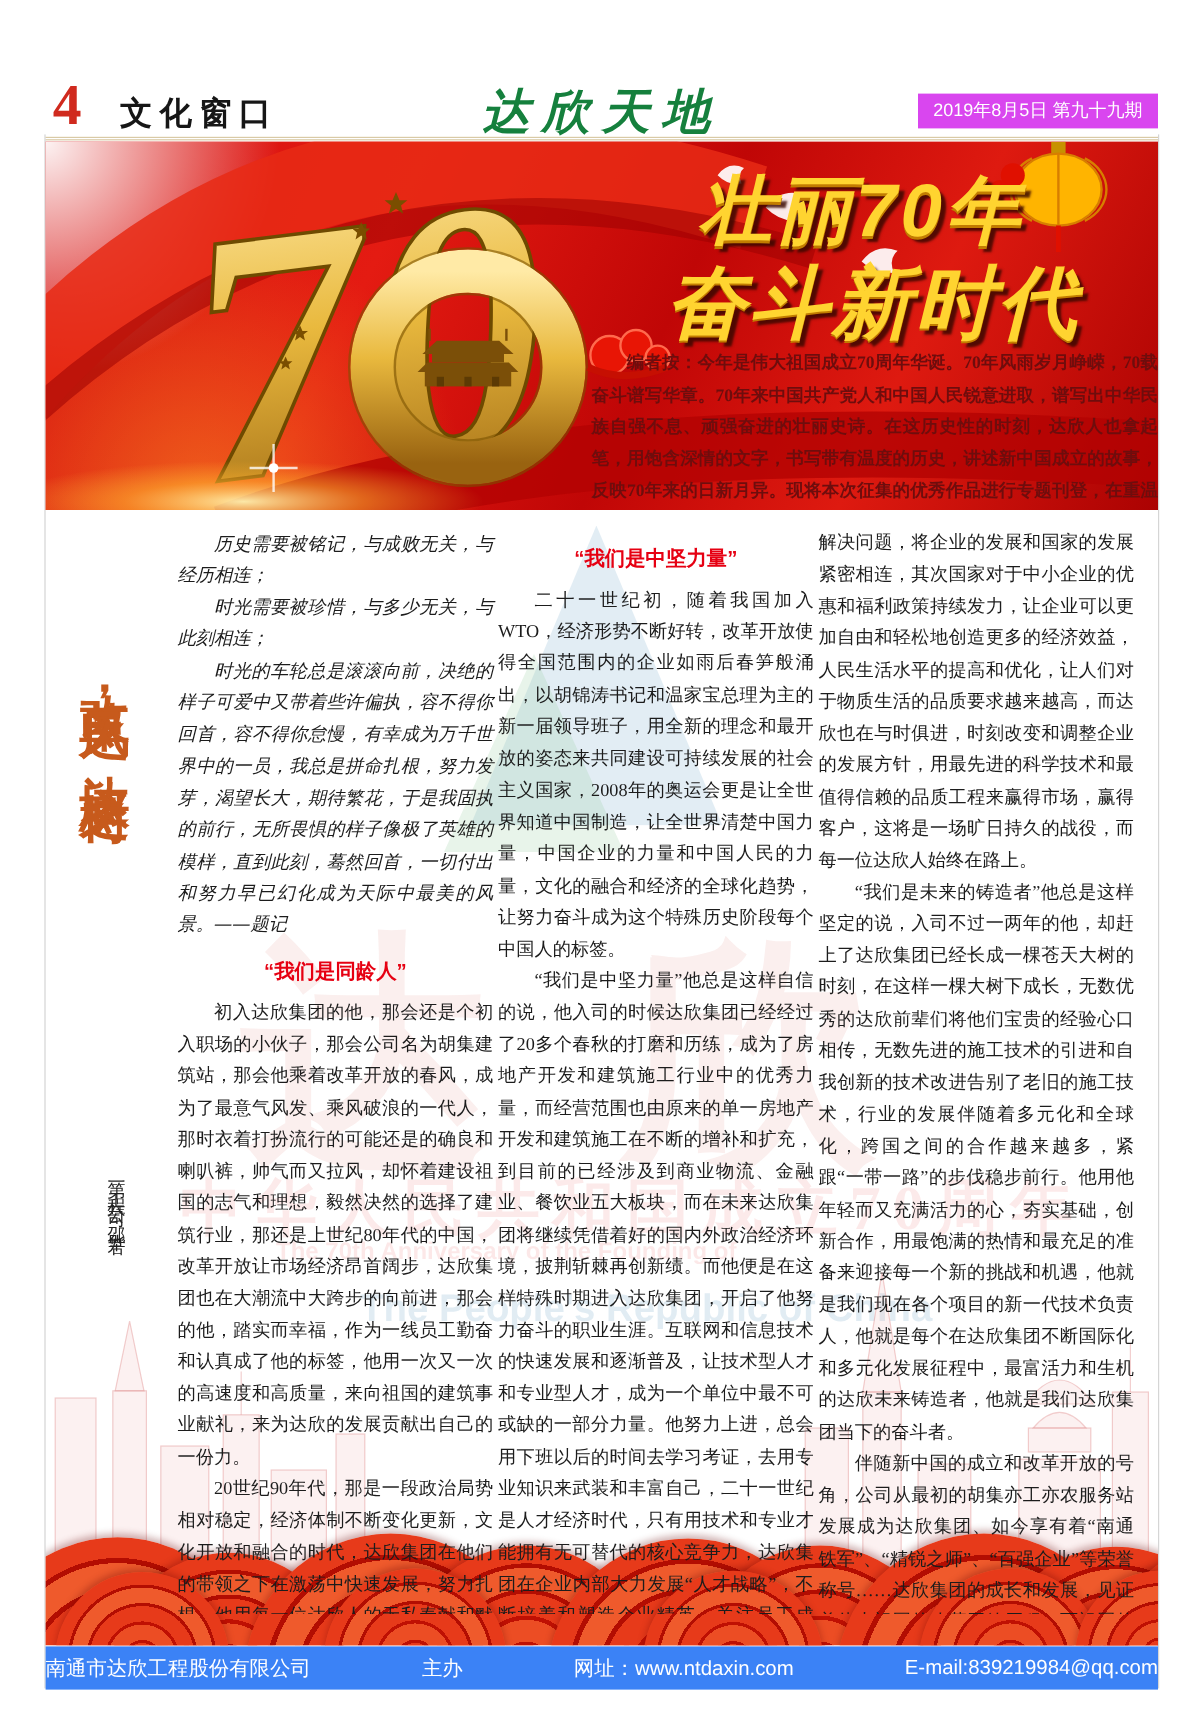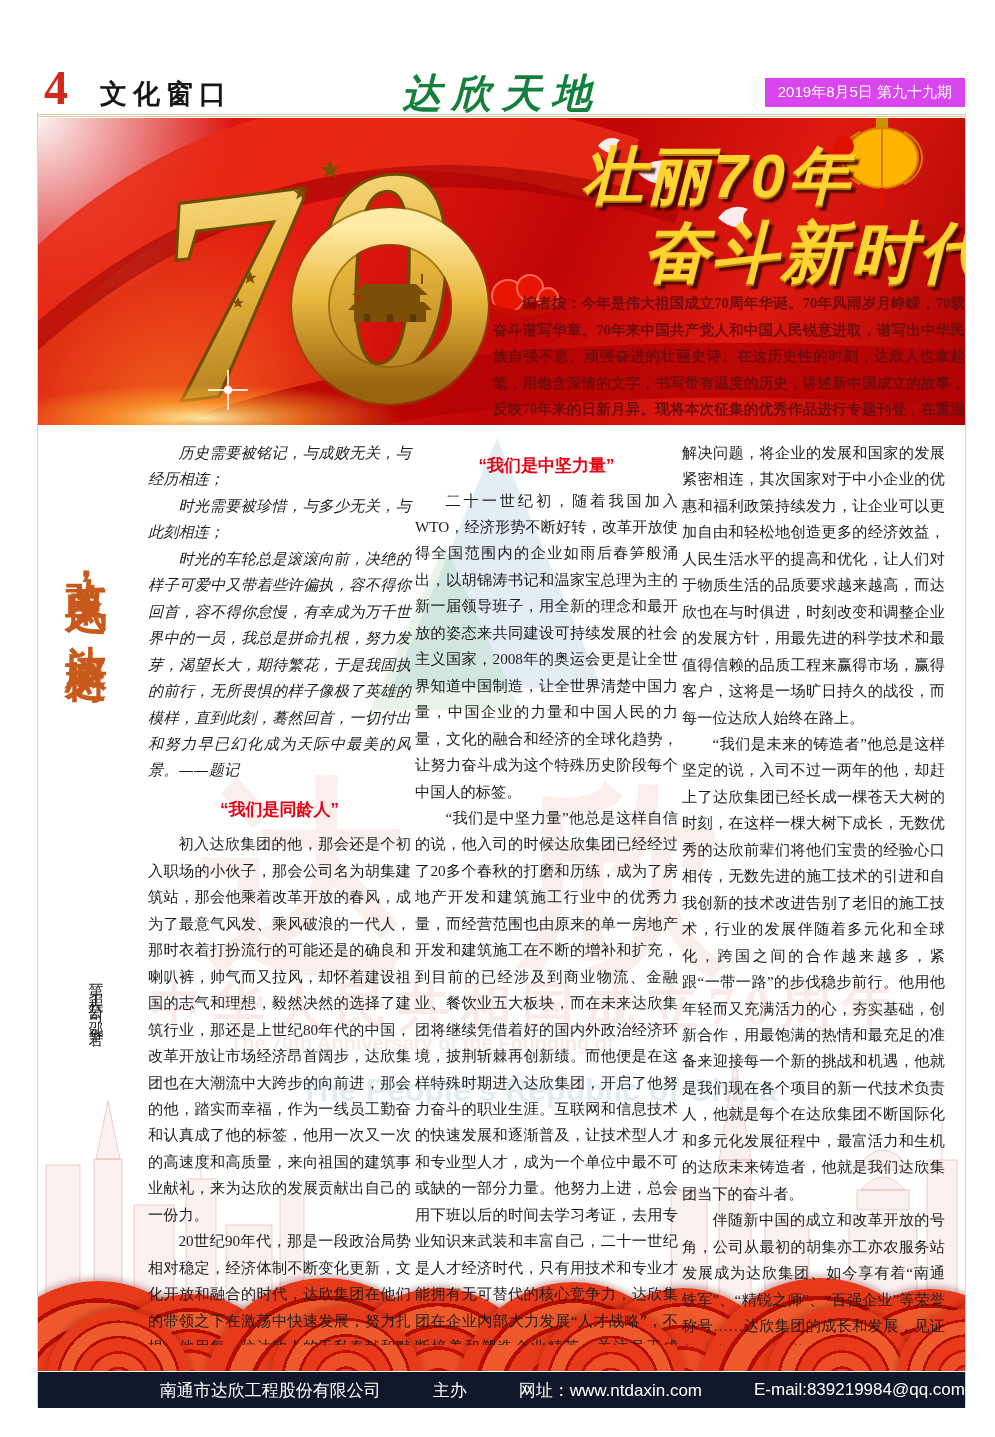--- a/index.html
+++ b/index.html
@@ -21,21 +21,21 @@
   .banner{position:absolute;left:38px;top:118px;width:927px;height:307px;overflow:hidden;
     background:
       radial-gradient(circle at 0% 0%, rgba(255,255,255,.95) 0%, rgba(255,255,255,0) 20%),
       radial-gradient(circle at 14% 96%, rgba(255,176,40,.45) 0%, rgba(255,176,40,0) 26%),
       linear-gradient(115deg,#d40f0f 0%,#e41b12 30%,#c00606 55%,#de1a10 75%,#ab0202 100%);}
   .banner-art{position:absolute;left:0;top:0;width:927px;height:307px;}
   .btitle{position:absolute;font-family:"Liberation Sans",sans-serif;font-weight:bold;
           font-style:italic;color:#ffd430;letter-spacing:3px;text-align:center;
           text-shadow:0 2px 0 #c27c00, 4px 5px 2px rgba(58,8,0,.85);white-space:nowrap;}
   .btitle1{top:16px;left:430px;width:500px;font-size:62px;}
-  .btitle2{top:90px;left:430px;width:520px;font-size:66px;text-align:right;}
+  .btitle2{top:90px;left:430px;width:520px;font-size:66px;}
   .ednote{position:absolute;left:455px;top:172px;width:472px;font-size:14.6px;
           line-height:1.82;color:#6e0d0d;font-weight:bold;text-align:justify;text-indent:2em;}
   
   .wm{position:absolute;z-index:0;white-space:nowrap;font-weight:bold;pointer-events:none;}
   .wm-cn{top:972px;left:150px;font-size:52px;letter-spacing:10px;color:rgba(228,62,62,.11);}
   .wm-en1{top:1032px;left:230px;font-size:20px;color:rgba(228,62,62,.12);
           font-family:"Liberation Sans",sans-serif;}
   .wm-en2{top:1072px;left:300px;font-size:32px;color:rgba(120,170,200,.22);
           font-family:"Liberation Sans",sans-serif;}
   .wm-logo{top:740px;left:200px;font-size:210px;letter-spacing:110px;color:rgba(200,25,20,.07);}
@@ -69,22 +69,22 @@
     background:radial-gradient(circle,
       #e73a1a 0 13%, #bf1003 13% 15.5%,
       #ec4d24 15.5% 28%, #bf1003 28% 30.5%,
       #e73a1a 30.5% 43%, #b30d02 43% 45.5%,
       #ef5a2c 45.5% 58%, #b30d02 58% 60.5%,
       #e73a1a 60.5% 73%, #a80a01 73% 75.5%,
       #e1300f 75.5% 88%, #9c0801 88% 90.5%,
       #d92408 90.5% 100%);
     box-shadow:0 -3px 6px rgba(100,0,0,.3);}
   
-  .footer{position:absolute;left:38px;right:30px;top:1372px;height:36px;background:#0f172a;
-          display:flex;align-items:center;justify-content:flex-end;gap:52px;
+  .footer{position:absolute;left:38px;right:30px;top:1372px;height:36px;background:#3b82f6;
+          display:flex;align-items:center;justify-content:space-between;gap:52px;
           color:#fff;font-size:17px;font-family:"Liberation Sans",sans-serif;z-index:3;}
   .footer span{white-space:nowrap;}
   .edge{position:absolute;top:112px;bottom:30px;width:1px;background:#d5d5d5;z-index:0;}
 </style>
 </head>
 <body>
 
 <div id="page">
 
   <div class="edge" style="left:37px"></div>

